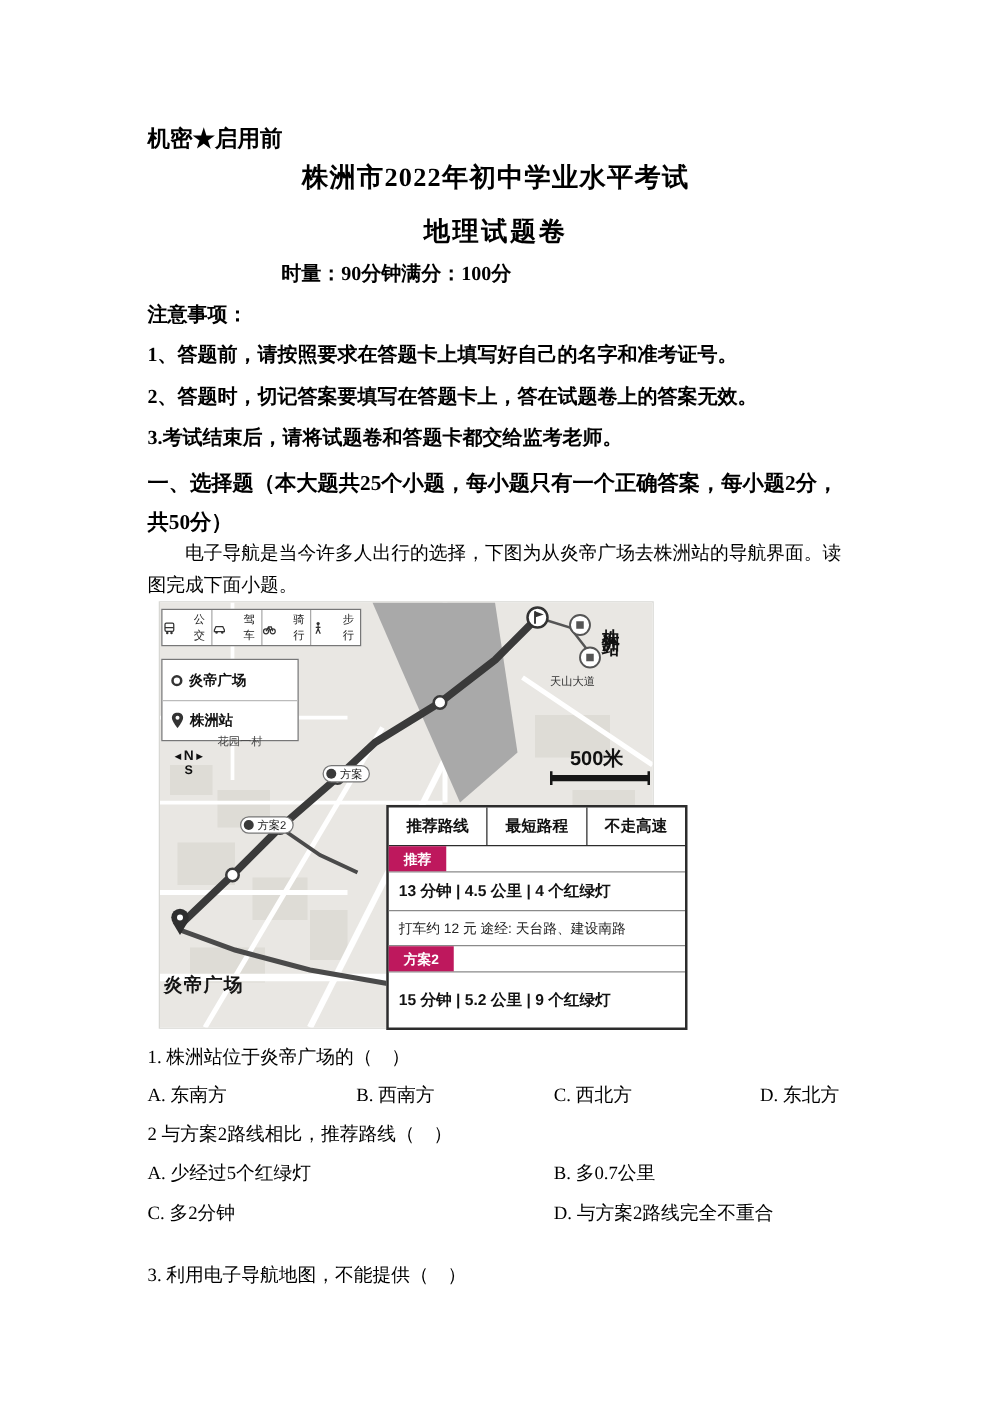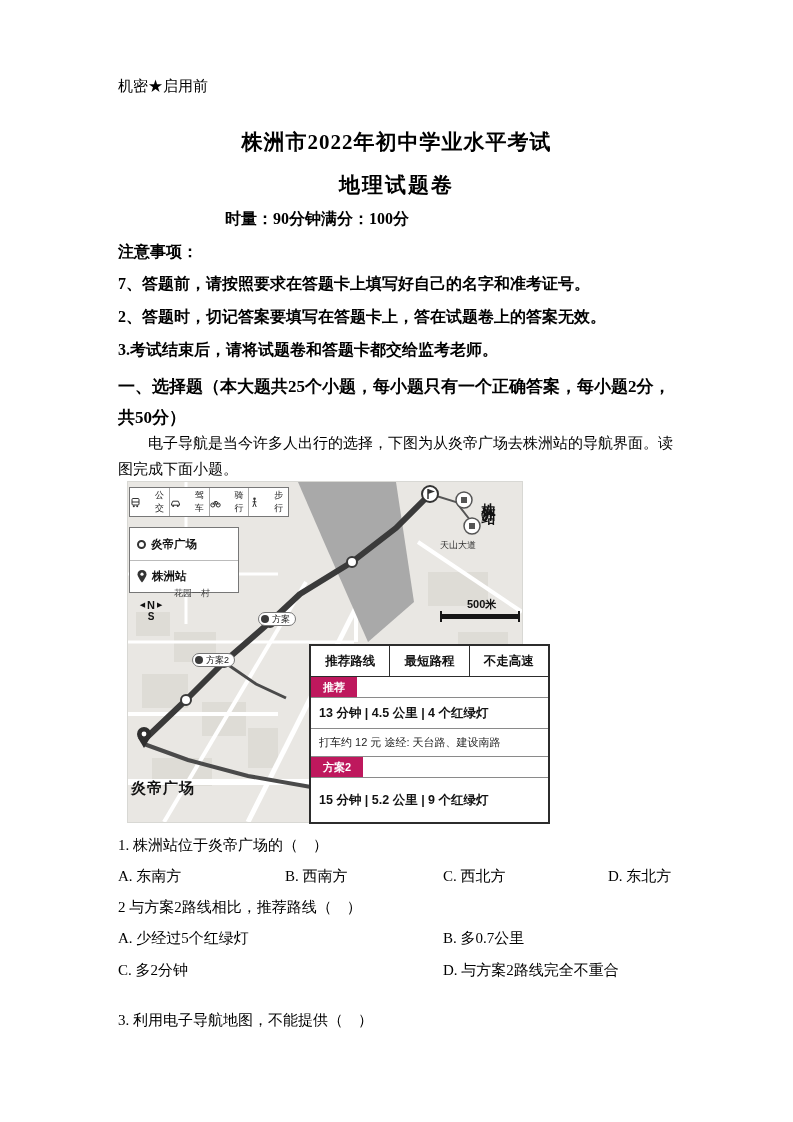--- a/index.html
+++ b/index.html
@@ -1,21 +1,21 @@
 <!DOCTYPE html>
 <html><head>
 <meta charset="utf-8">
 <style>
   * { box-sizing: border-box; margin: 0; padding: 0; }
   html, body { width: 793px; background: #ffffff; }
   body { font-family: "Liberation Serif", "DejaVu Serif", serif; color: #000; }
   .page { position: relative; width: 793px; height: 1122px; background: #fff; overflow: hidden; }
 
   
-  .confidential { position: absolute; left: 118px; top: 77px; font-size: 15px; font-weight: normal; }
+  .confidential { position: absolute; left: 118px; top: 99px; font-size: 18px; font-weight: bold; }
   .title { position: absolute; left: 0; top: 128px; width: 793px; text-align: center; font-size: 21px; font-weight: bold; letter-spacing: 1px; }
   .subtitle { position: absolute; left: 0; top: 171px; width: 793px; text-align: center; font-size: 21px; font-weight: bold; letter-spacing: 2px; }
   .duration { position: absolute; left: 0; top: 209px; width: 634px; text-align: center; font-size: 16px; font-weight: bold; }
   .notices-head { position: absolute; left: 118px; top: 242px; font-size: 16px; font-weight: bold; }
   .notice { position: absolute; left: 118px; font-size: 16px; font-weight: bold; }
   .notice-1 { top: 274px; }
   .notice-2 { top: 307px; }
   .notice-3 { top: 340px; }
   .section-heading { position: absolute; left: 118px; top: 371px; width: 565px; font-size: 17px; font-weight: bold; line-height: 1.85; }
   .intro { position: absolute; left: 118px; top: 430px; width: 562px; font-size: 15px; line-height: 1.75; text-indent: 2em; }
@@ -43,21 +43,21 @@
   .search-row + .search-row { border-top: 1px solid #bbb; }
   .origin-ring { width: 9px; height: 9px; border: 2px solid #333; border-radius: 50%; flex: none; }
 
   .compass { position: absolute; left: 5px; top: 117px; width: 36px; text-align: center; color: #111; }
   .compass-row { display: flex; align-items: center; justify-content: center; gap: 2px; }
   .compass-n { font-size: 11px; font-weight: bold; }
   .compass-arrow { font-size: 7px; }
   .compass-s { font-size: 10px; font-weight: bold; }
 
   .scale-box { position: absolute; left: 312px; top: 115px; width: 80px; }
-  .scale-label { font-size: 11px; font-weight: bold; color: #111; margin: 0 0 2px 27px; }
+  .scale-label { font-size: 16px; font-weight: bold; color: #111; margin: 0 0 2px 16px; }
   .scale-bar { position: relative; height: 5px; background: #161616; }
   .scale-bar::before, .scale-bar::after { content: ""; position: absolute; top: -3px; width: 2px; height: 11px; background: #161616; }
   .scale-bar::before { left: 0; } .scale-bar::after { right: 0; }
 
   .station-vertical { position: absolute; left: 352px; top: 10px; writing-mode: vertical-rl; font-size: 14px; font-weight: bold; letter-spacing: 4px; color: #111; }
   .road-label { position: absolute; left: 312px; top: 57px; font-size: 9px; color: #333; }
   .street-label { position: absolute; left: 46px; top: 105px; font-size: 9px; color: #444; }
 
   .pill { position: absolute; display: flex; align-items: center; gap: 3px; background: #fff; border: 1px solid #777;
           border-radius: 8px; height: 14px; padding: 0 5px 0 2px; font-size: 9px; color: #222; }
@@ -86,21 +86,21 @@
 <body>
 
 <div class="page">
 
   <div class="confidential">机密★启用前</div>
   <div class="title">株洲市2022年初中学业水平考试</div>
   <div class="subtitle">地理试题卷</div>
   <div class="duration">时量：90分钟满分：100分</div>
 
   <div class="notices-head">注意事项：</div>
-  <div class="notice notice-1">7、答题前，请按照要求在答题卡上填写好自己的名字和准考证号。</div>
+  <div class="notice notice-1">1、答题前，请按照要求在答题卡上填写好自己的名字和准考证号。</div>
   <div class="notice notice-2">2、答题时，切记答案要填写在答题卡上，答在试题卷上的答案无效。</div>
   <div class="notice notice-3">3.考试结束后，请将试题卷和答题卡都交给监考老师。</div>
 
   <div class="section-heading">一、选择题（本大题共25个小题，每小题只有一个正确答案，每小题2分，共50分）</div>
   <div class="intro">电子导航是当今许多人出行的选择，下图为从炎帝广场去株洲站的导航界面。读图完成下面小题。</div>
 
   <div class="map-figure">
 
     <svg class="map-canvas" width="394" height="340" viewBox="0 0 394 340">
       <rect width="394" height="340" fill="#e9e7e3"></rect>

